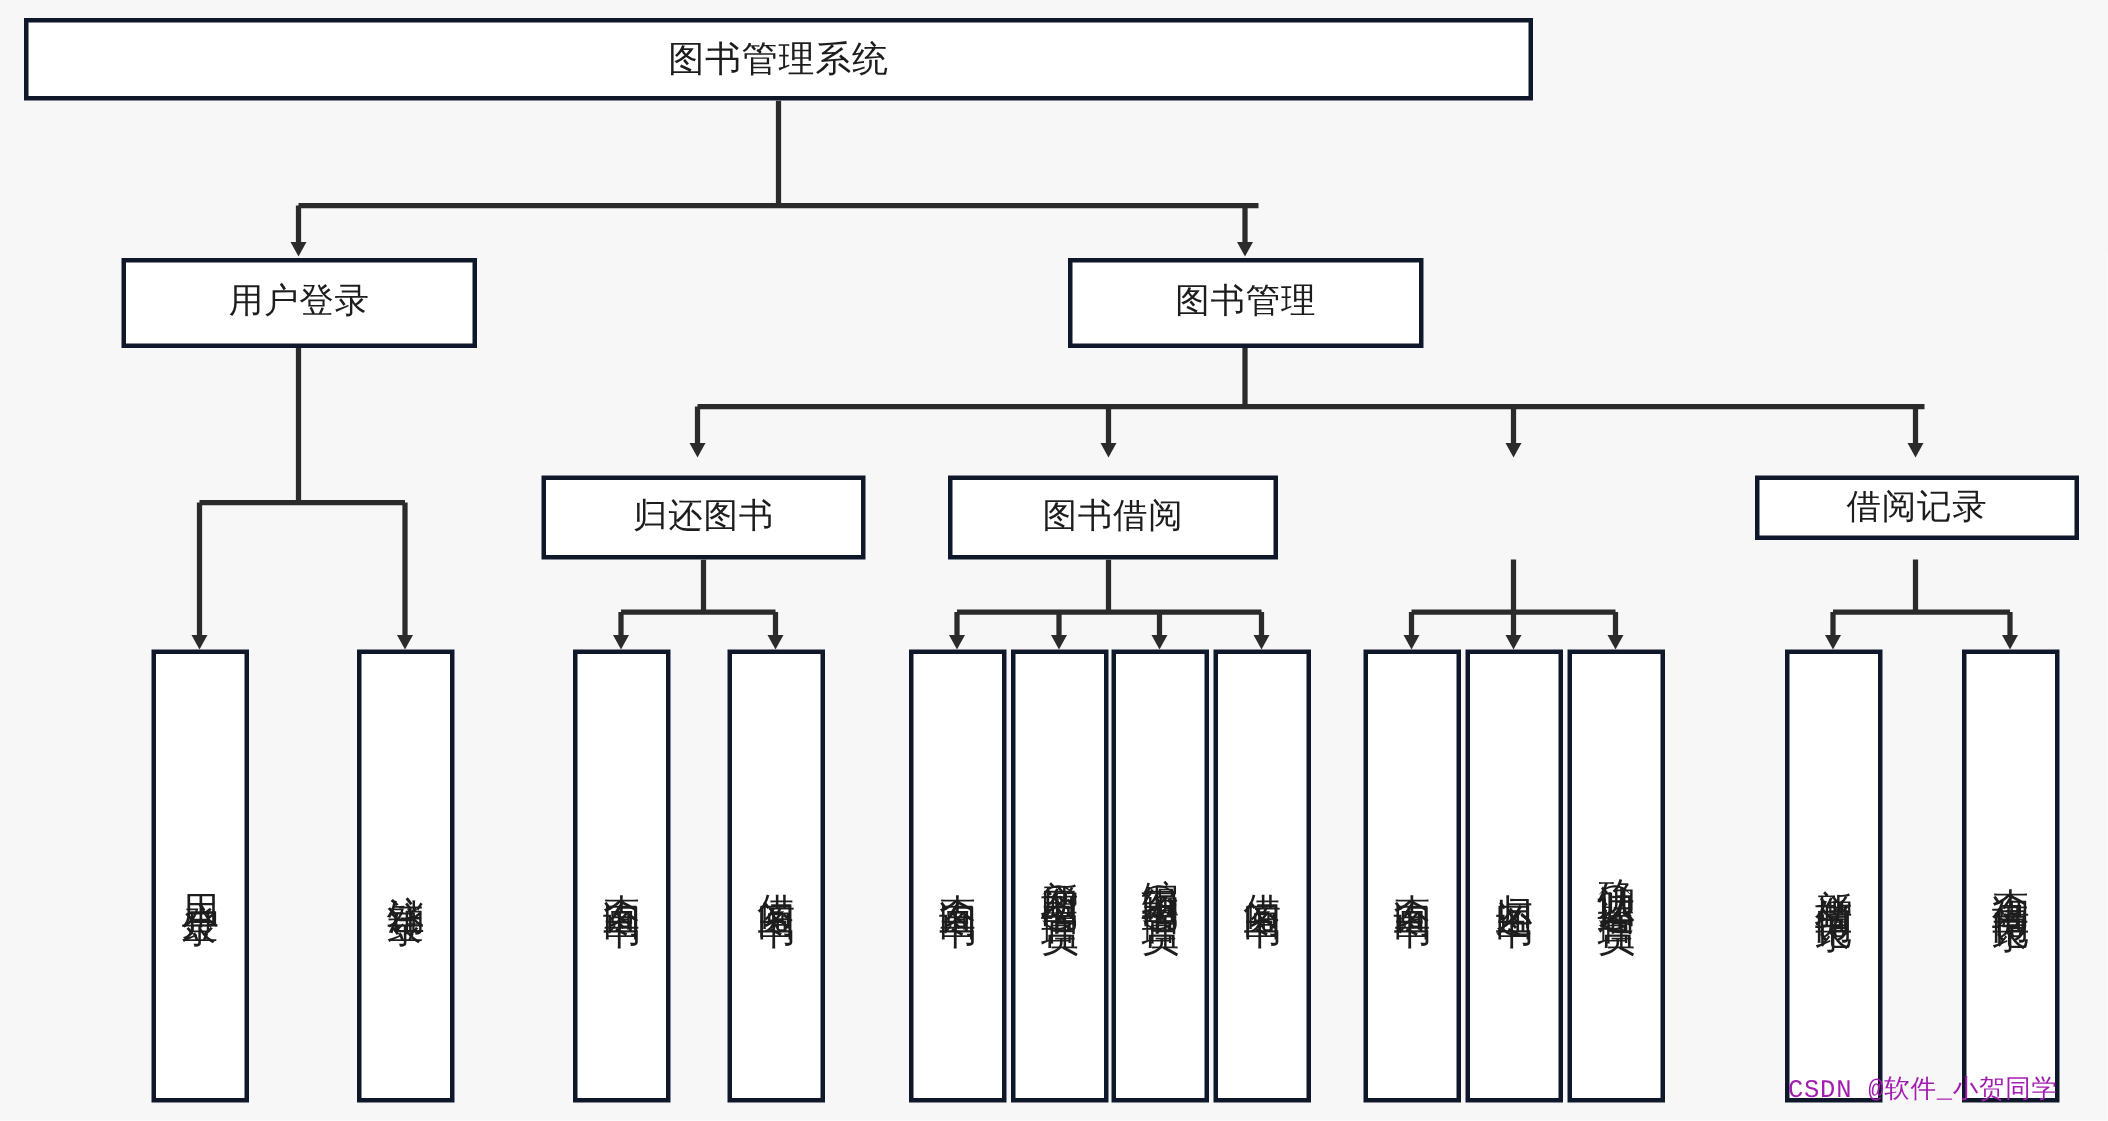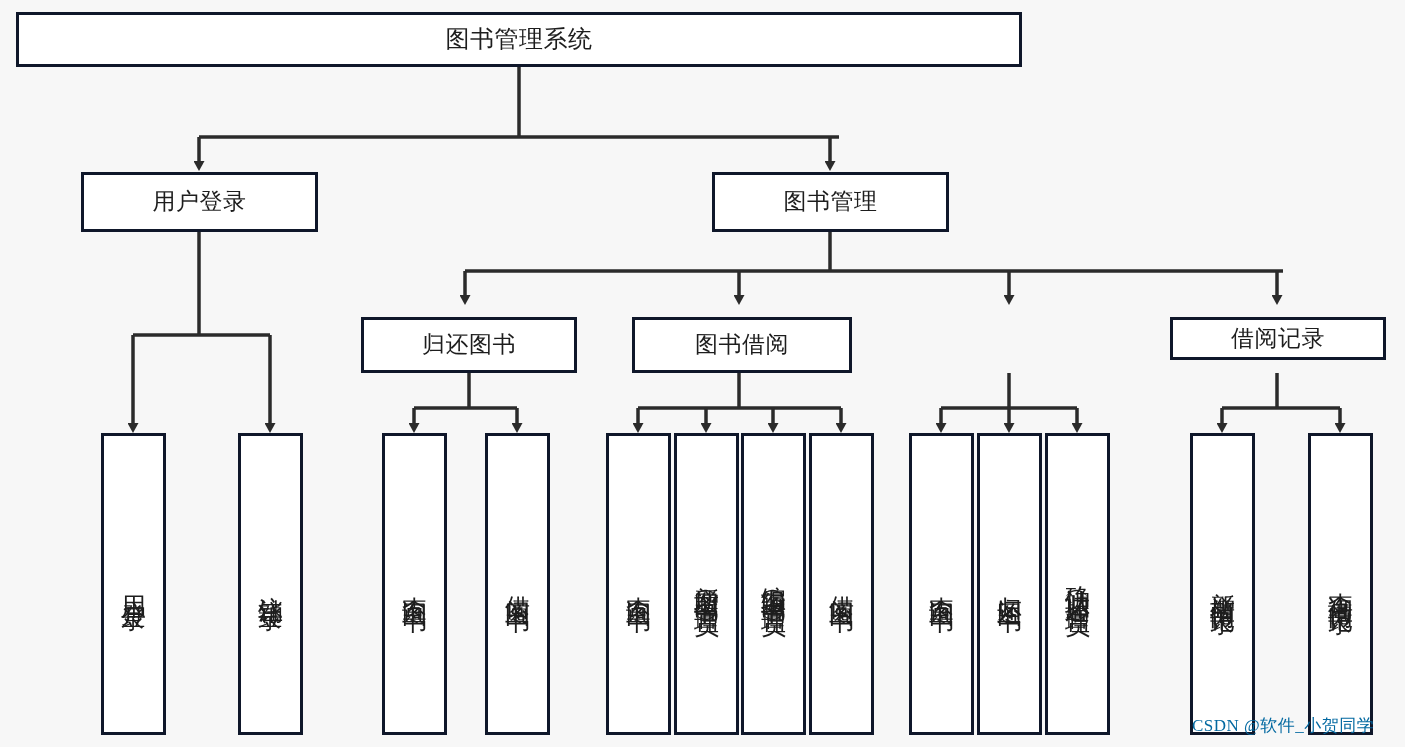--- a/index.html
+++ b/index.html
@@ -48,24 +48,24 @@
     font-size: 25px;
     color: #1d1d1d;
     letter-spacing: 4px;
     line-height: 1.0;
     white-space: nowrap;
   }
   #title-node > .label { font-size: 24px; }
   .watermark {
     position: absolute;
     font-size: 17px;
-    color: #0369a1;
+    color: #a21caf;
     white-space: nowrap;
     letter-spacing: 0.5px;
-    font-family: Liberation Serif, serif;
+    font-family: Liberation Mono, monospace;
   }
 </style>
 </head>
 <body>
 
 <div id="canvas">
 
   <svg class="edges" viewBox="0 0 1405 747">
     <defs>
       <marker id="arrow" markerWidth="10" markerHeight="11" refX="1" refY="5.5" orient="auto" markerUnits="userSpaceOnUse">

